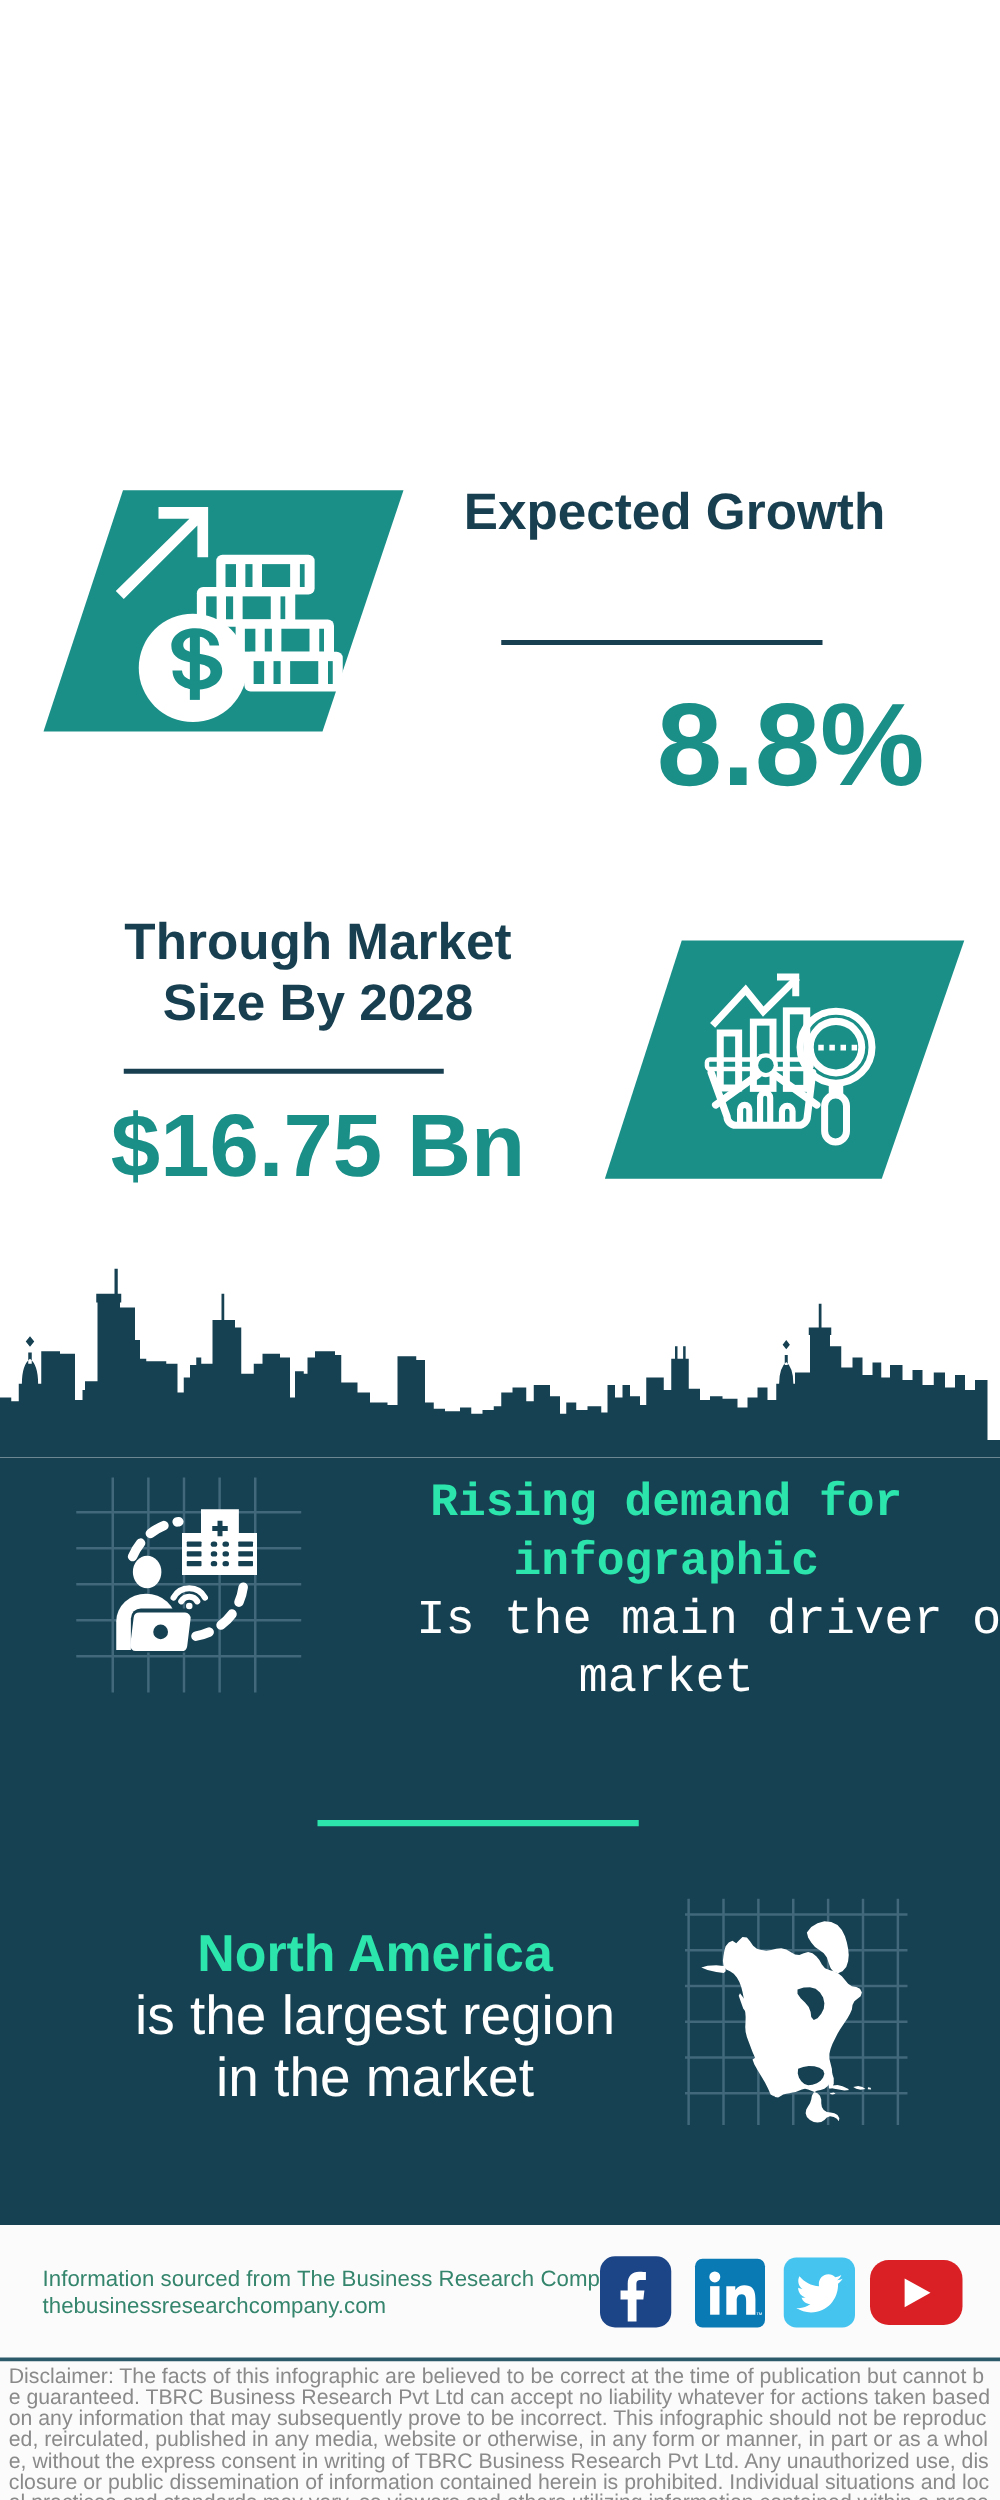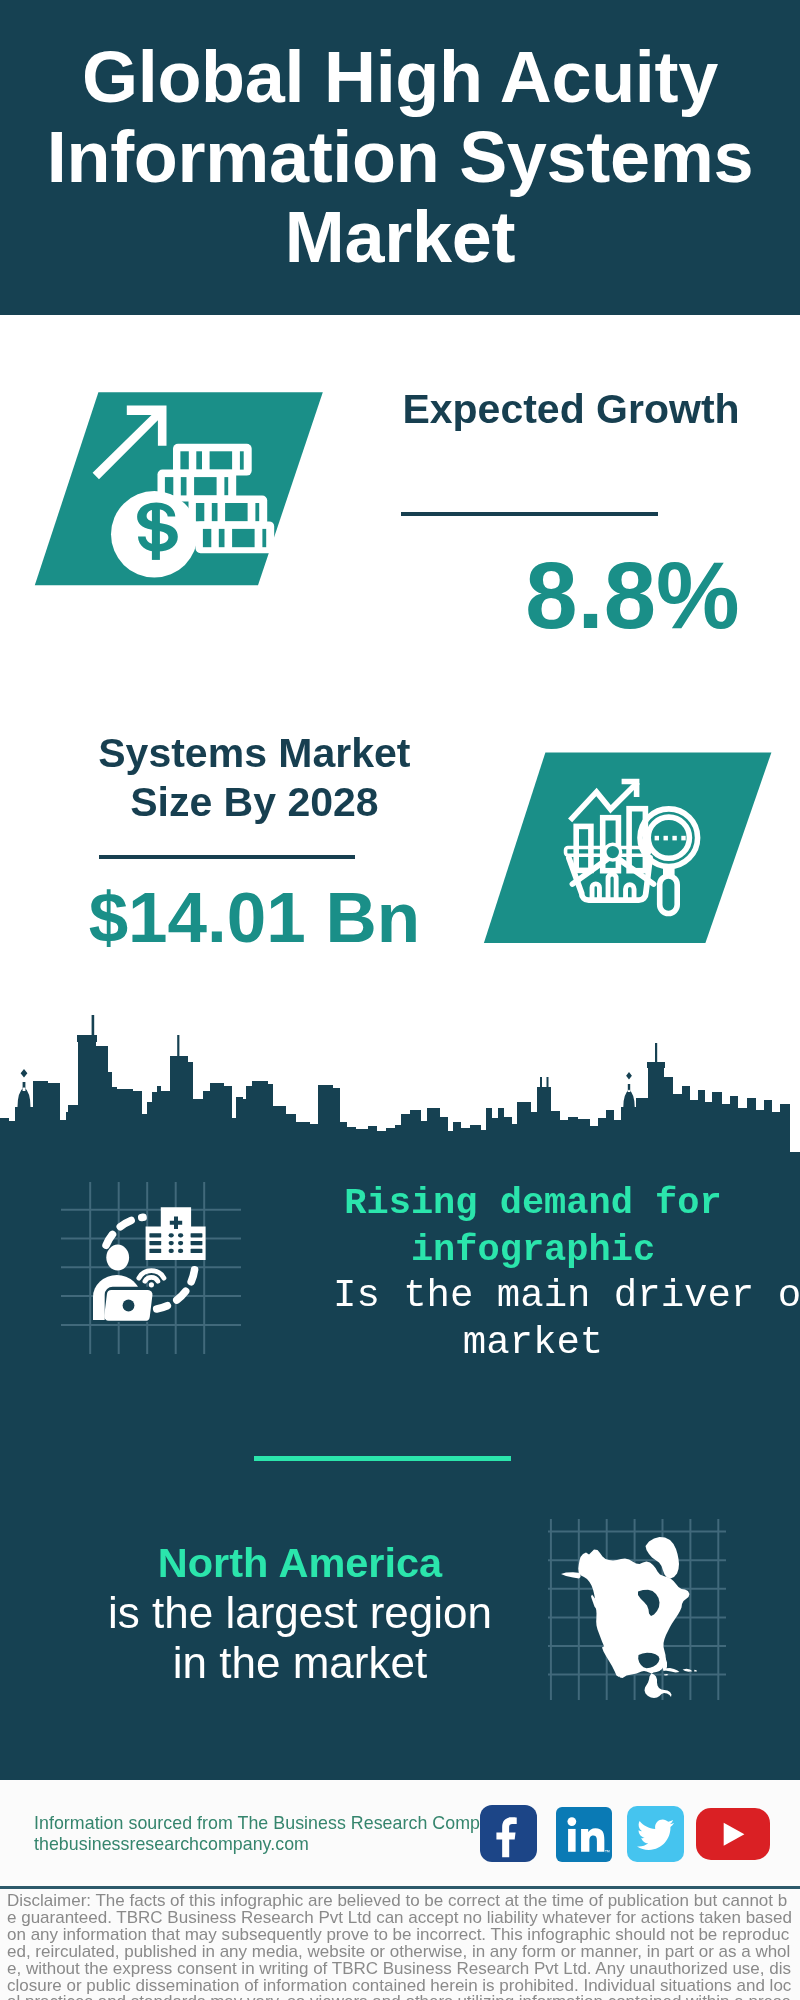--- a/index.html
+++ b/index.html
@@ -28,27 +28,20 @@
   .social-icon{display:flex;align-items:center;justify-content:center;}
   .divider-line{position:absolute;left:0;width:800px;height:3px;background:#2d5a6b;}
   .disclaimer{position:absolute;left:7px;top:1893px;width:785px;color:#8a8a8a;font-size:17px;line-height:16.9px;text-align:left;word-break:break-all;}
 
 
 </style>
 </head>
 <body>
 
 <div class="page">
-  <div class="header">
-    <div class="header-title">
-      <div>Global High Acuity</div>
-      <div>Information Systems</div>
-      <div>Market</div>
-    </div>
-  </div>
 
   <div class="icon-wrap" style="left:20px;top:388px;width:320px;height:205px;">
     <svg width="320" height="205" viewBox="0 0 320 205">
       <polygon points="78.4,4.2 302.8,4.2 238,197.2 14.8,197.2" fill="#1a8f88"></polygon>
       <g fill="#ffffff">
         <path d="M106.8,17.6 L146.5,17.6 L146.5,57.8 L137.9,57.8 L137.9,32.3 L79.0,91.2 L72.6,84.8 L131.5,27.0 L106.8,27.0 Z"></path>
       </g>
         <g>
           <rect x="153.0" y="55.8" width="78.7" height="31.8" rx="5" fill="#ffffff"></rect>
           <rect x="160.4" y="63.3" width="8.4" height="18.3" fill="#1a8f88"></rect>
@@ -78,32 +71,32 @@
           <rect x="242.4" y="140.9" width="3.8" height="18.3" fill="#1a8f88"></rect>
         </g>
       <circle cx="134.3" cy="146.3" r="43.3" fill="#ffffff"></circle>
       <g fill="#1a8f88">
         <rect x="131.9" y="120.5" width="8.0" height="51.4"></rect>
         <path d="M118.0,148.4 h7.6 c0.3,5.0 5.0,8.0 11.6,8.0 c6.7,0 11.2,-2.7 11.2,-6.8 c0,-3.5 -2.7,-5.2 -9.4,-6.5 l-8.1,-1.5 c-9.1,-1.7 -13.8,-6.1 -13.8,-12.8 c0,-8.4 8.1,-14.2 19.2,-14.2 c11.0,0 18.5,5.6 19.0,13.9 h-7.6 c-0.5,-4.5 -4.7,-7.2 -10.7,-7.2 c-6.2,0 -10.4,2.7 -10.4,6.7 c0,3.3 2.7,5.0 9.1,6.3 l7.8,1.5 c9.7,1.8 14.3,6.0 14.3,13.0 c0,8.9 -8.1,14.8 -20.1,14.8 c-11.6,0 -19.3,-5.6 -19.7,-14.9 z"></path>
       </g>
     </svg>
   </div>
 
-  <div class="kpi-title" style="left:339.6px;top:385px;width:400px;text-align:right;">
+  <div class="kpi-title" style="left:339.6px;top:385px;width:400px;">
     <div>Expected Growth</div>
   </div>
   <div class="kpi-rule" style="left:401px;top:512px;width:257px;"></div>
   <div class="kpi-value" style="left:339.6px;top:549px;width:400px;text-align:right;font-size:94px;line-height:94px;">8.8%</div>
 
   <div class="kpi-title" style="left:54.4px;top:729px;width:400px;">
-    <div>Systems Market</div>
+    <div>Through Market</div>
     <div>Size By 2028</div>
   </div>
   <div class="kpi-rule" style="left:98.9px;top:855px;width:256px;"></div>
-  <div class="kpi-value" style="left:54.4px;top:882px;width:400px;text-align:center;font-size:71px;line-height:71px;">$14.01 Bn</div>
+  <div class="kpi-value" style="left:54.4px;top:882px;width:400px;text-align:center;font-size:71px;line-height:71px;">$16.75 Bn</div>
 
   <div class="icon-wrap" style="left:470px;top:748px;width:320px;height:205px;">
     <svg width="320" height="205" viewBox="0 0 320 205">
       <polygon points="75.4,4.4 301.4,4.4 235.4,195 13.9,195" fill="#1a8f88"></polygon>
       <g fill="none" stroke="#ffffff" stroke-width="5.6">
         <rect x="106.2" y="78.4" width="14.7" height="44"></rect>
         <rect x="132.7" y="69.7" width="15.7" height="53"></rect>
         <rect x="159.1" y="60.7" width="16.3" height="62"></rect>
       </g>
       <g fill="none" stroke="#ffffff" stroke-width="5.6" stroke-linecap="square" stroke-linejoin="miter">

